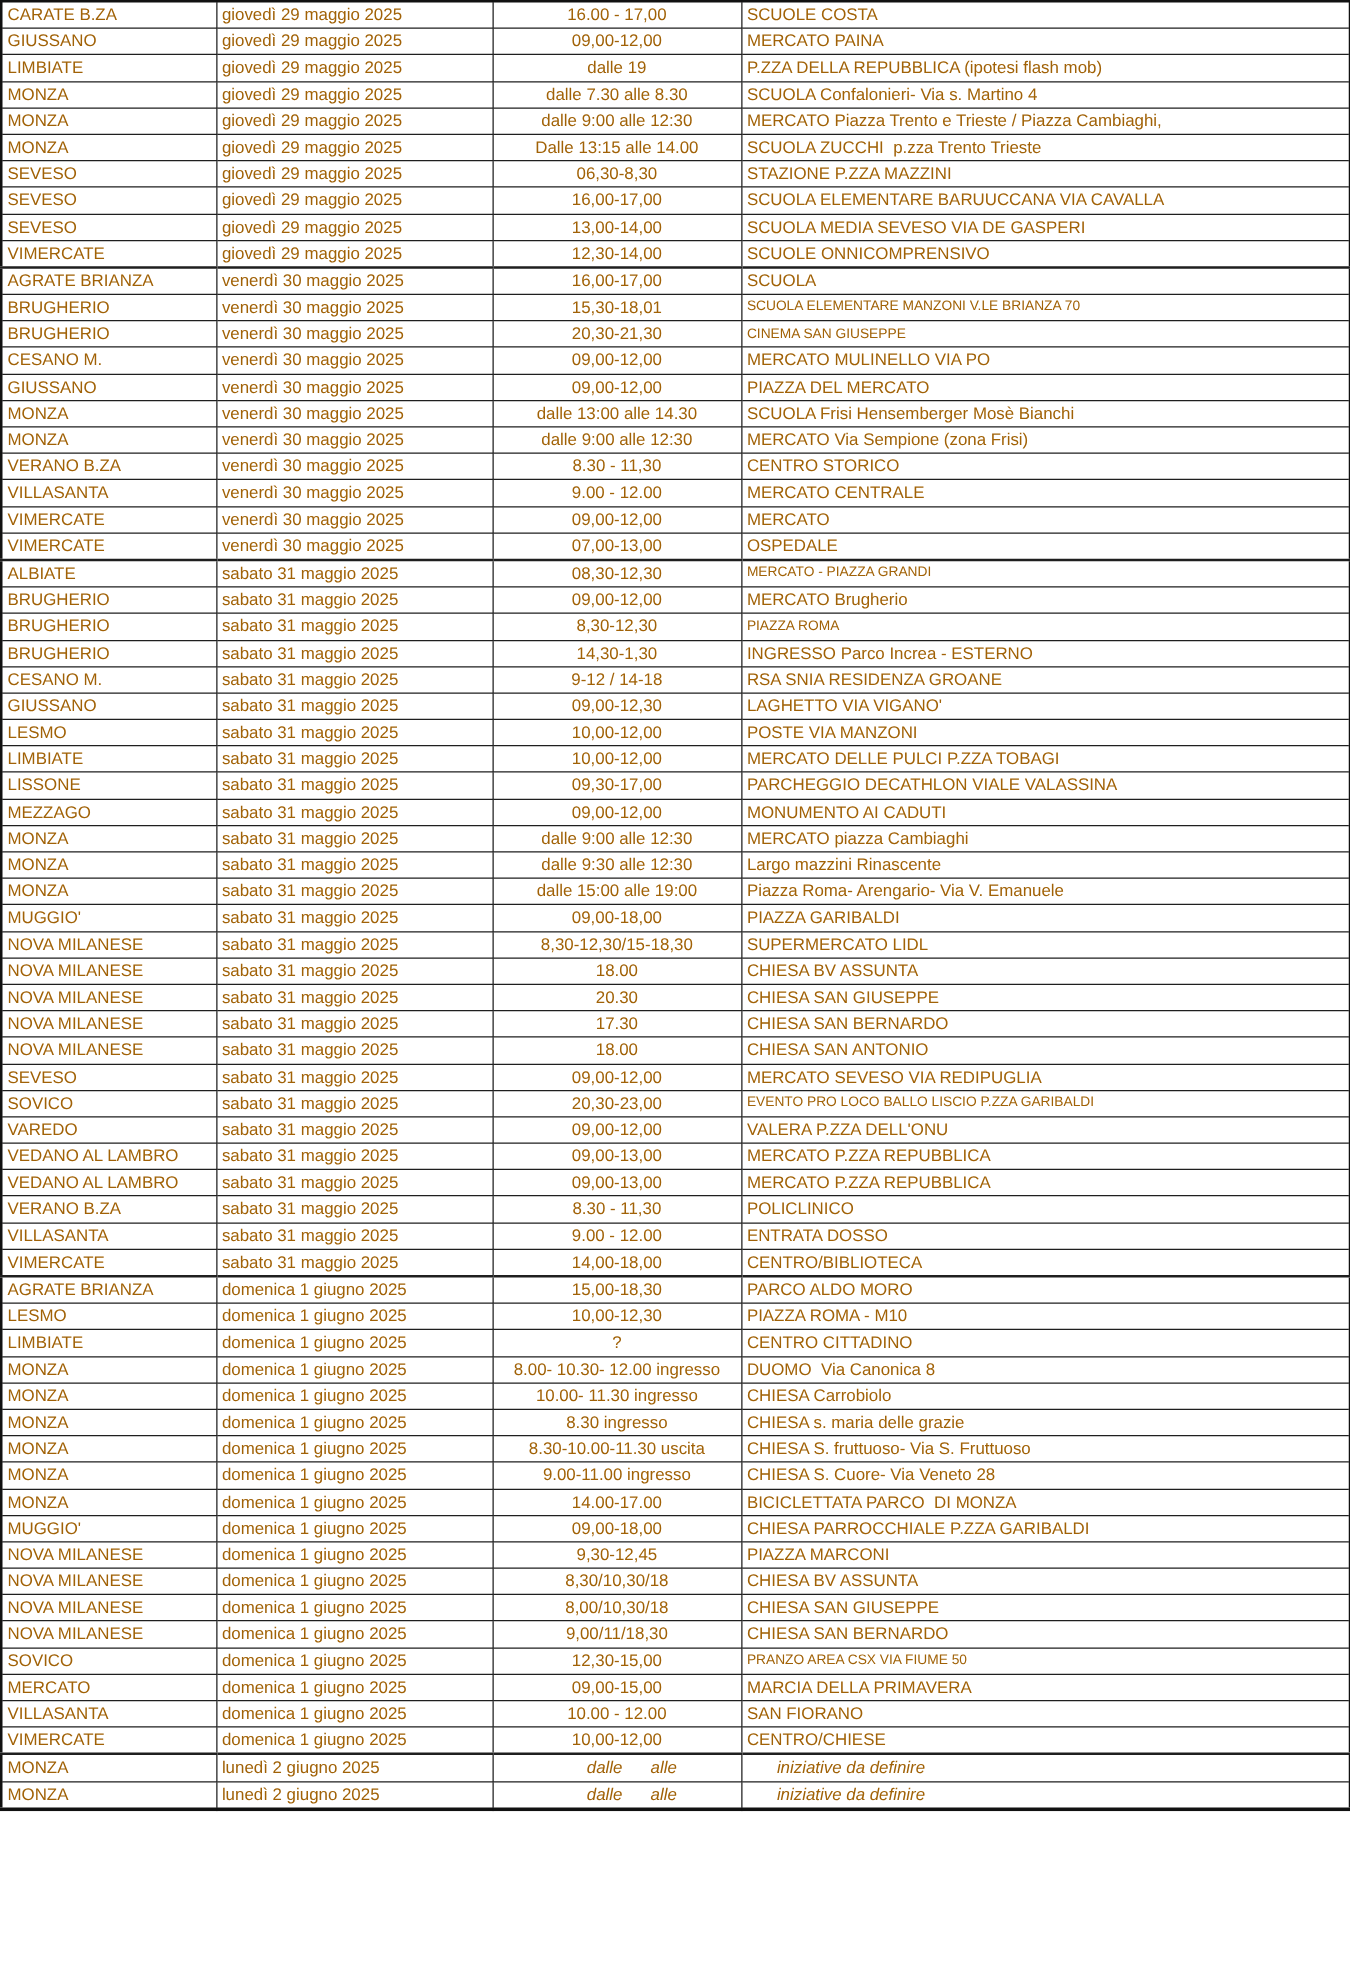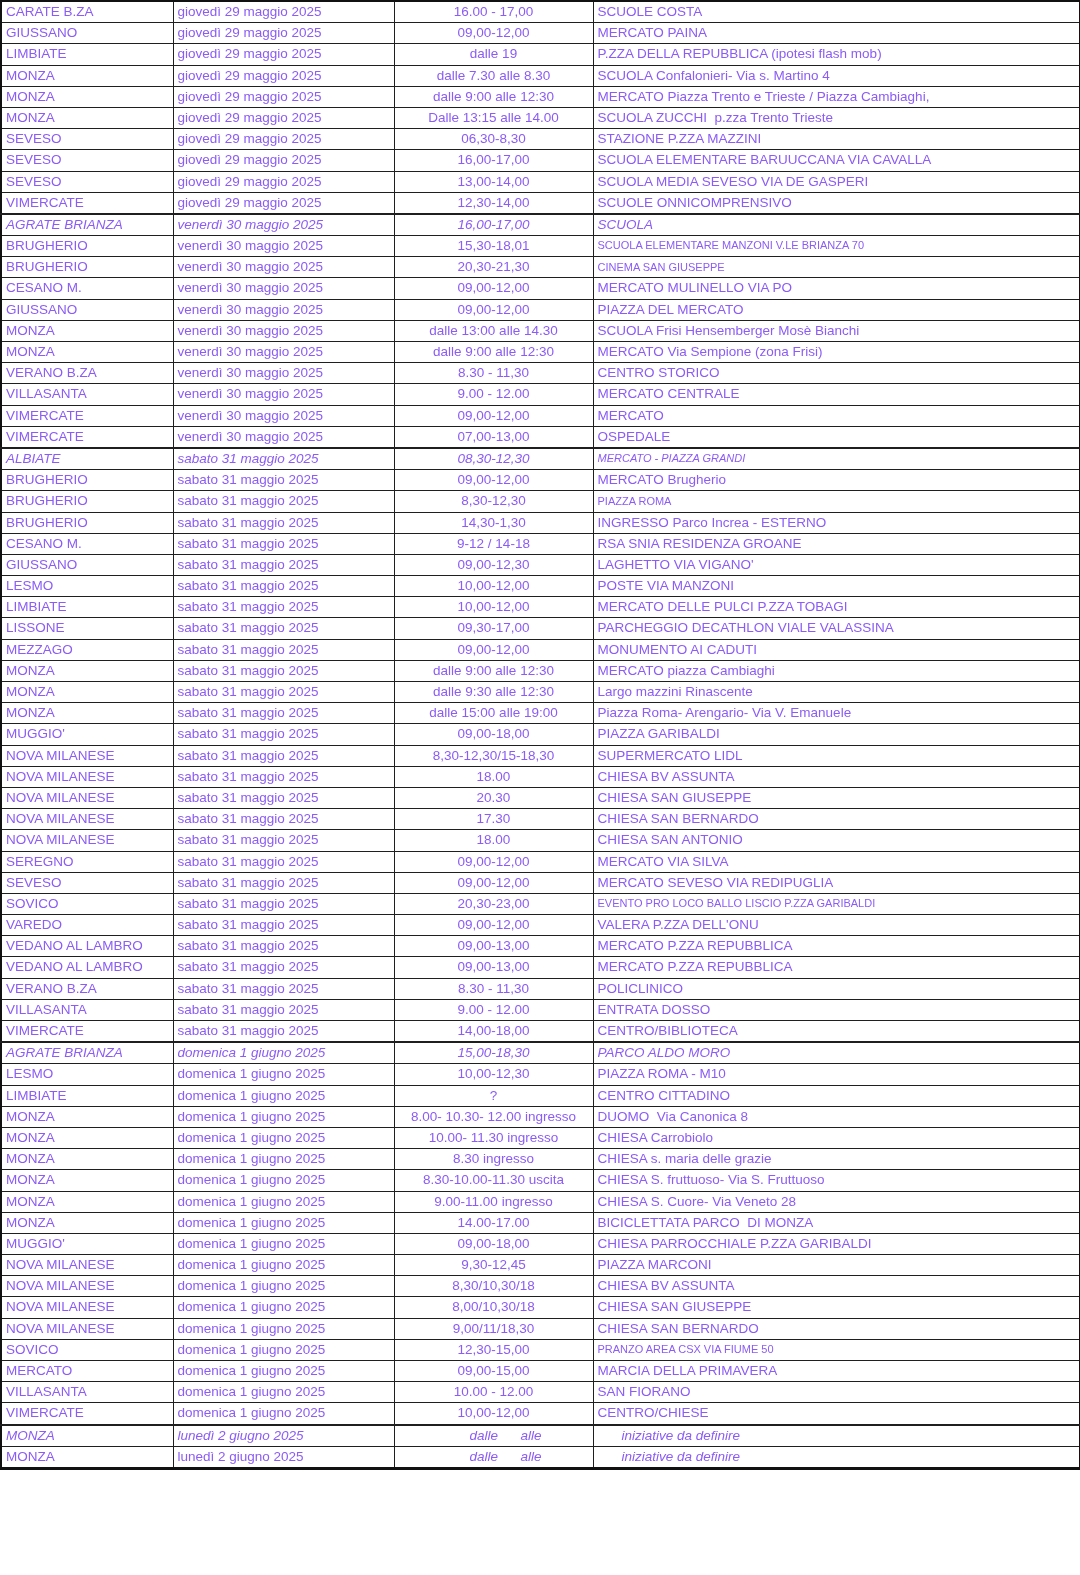--- a/index.html
+++ b/index.html
@@ -9,21 +9,21 @@
   }
   body {
     width: 1080px;
   }
   table.schedule {
     border-collapse: collapse;
     table-layout: fixed;
     width: 1079px;
     font-family: "Liberation Sans", sans-serif;
     font-size: 13.5px;
-    color: #8b5cf6;
+    color: #a16207;
     border: 2px solid #111111;
     border-bottom-width: 3px;
   }
   table.schedule td {
     border: 1px solid #1f1f1f;
     height: 20.2px;
     padding: 0 4px;
     overflow: hidden;
     white-space: pre;
     line-height: 1.05;
@@ -38,21 +38,20 @@
   td.col-time {
     border-left-width: 2px;
     border-right-width: 2px;
     text-align: center;
   }
   td.col-location {
     padding-left: 5px;
   }
   tr.group-start td {
     border-top-width: 2px;
-    font-style: italic;
   }
   td.small {
     font-size: 11px;
     margin-left: 28px;
   }
   tr.italic td.col-time,
   tr.italic td.col-location {
     font-style: italic;
     padding-left: 28px;
   }
@@ -302,26 +301,20 @@
         <td class="col-time">17.30</td>
         <td class="col-location">CHIESA SAN BERNARDO</td>
       </tr>
       <tr class="row">
         <td class="col-city">NOVA MILANESE</td>
         <td class="col-date">sabato 31 maggio 2025</td>
         <td class="col-time">18.00</td>
         <td class="col-location">CHIESA SAN ANTONIO</td>
       </tr>
       <tr class="row">
-        <td class="col-city">SEREGNO</td>
-        <td class="col-date">sabato 31 maggio 2025</td>
-        <td class="col-time">09,00-12,00</td>
-        <td class="col-location">MERCATO VIA SILVA</td>
-      </tr>
-      <tr class="row">
         <td class="col-city">SEVESO</td>
         <td class="col-date">sabato 31 maggio 2025</td>
         <td class="col-time">09,00-12,00</td>
         <td class="col-location">MERCATO SEVESO VIA REDIPUGLIA</td>
       </tr>
       <tr class="row">
         <td class="col-city">SOVICO</td>
         <td class="col-date">sabato 31 maggio 2025</td>
         <td class="col-time">20,30-23,00</td>
         <td class="col-location small">EVENTO PRO LOCO BALLO LISCIO P.ZZA GARIBALDI</td>

